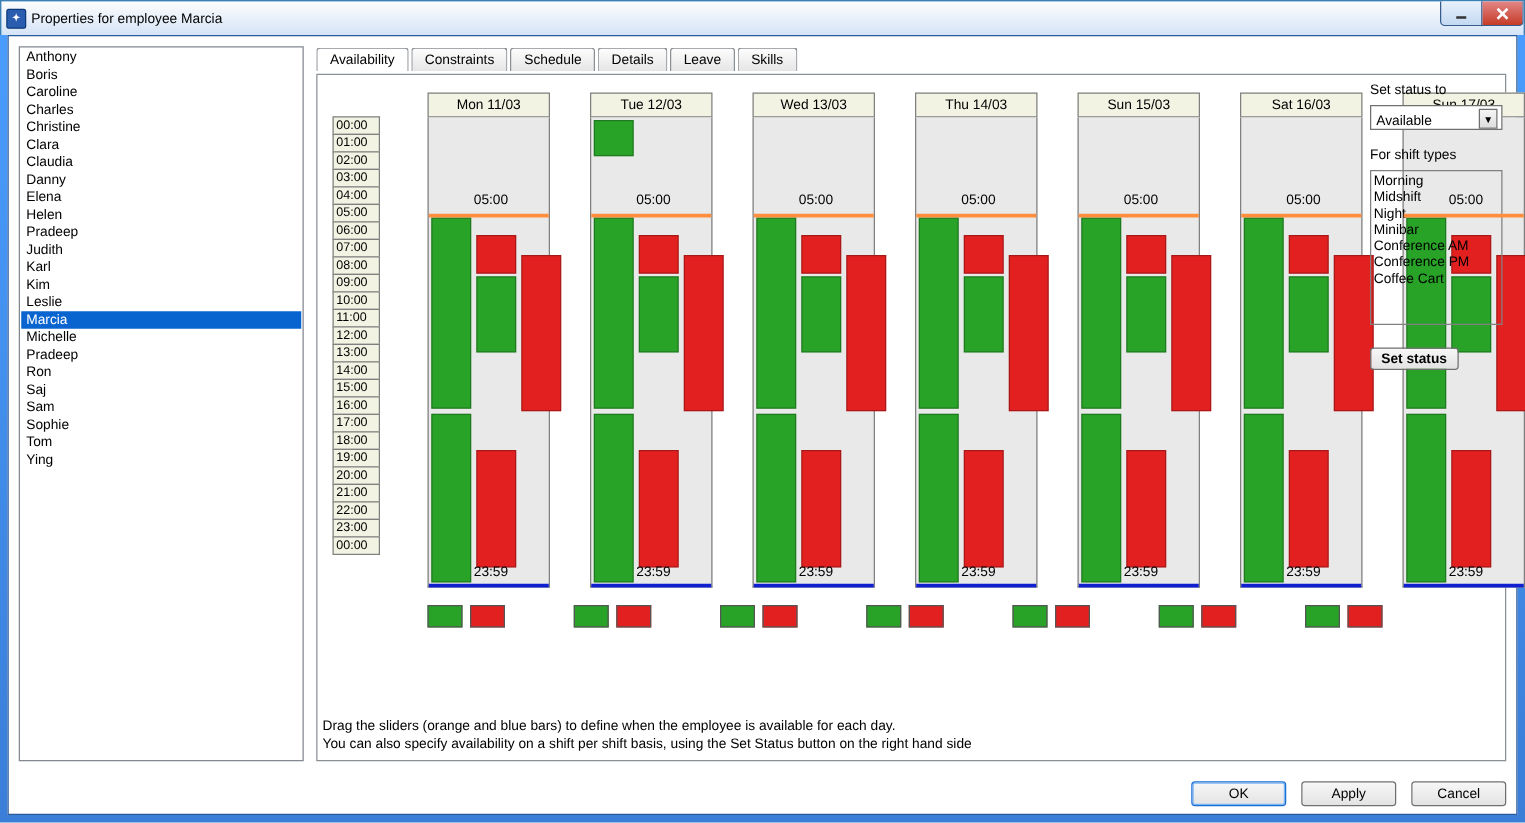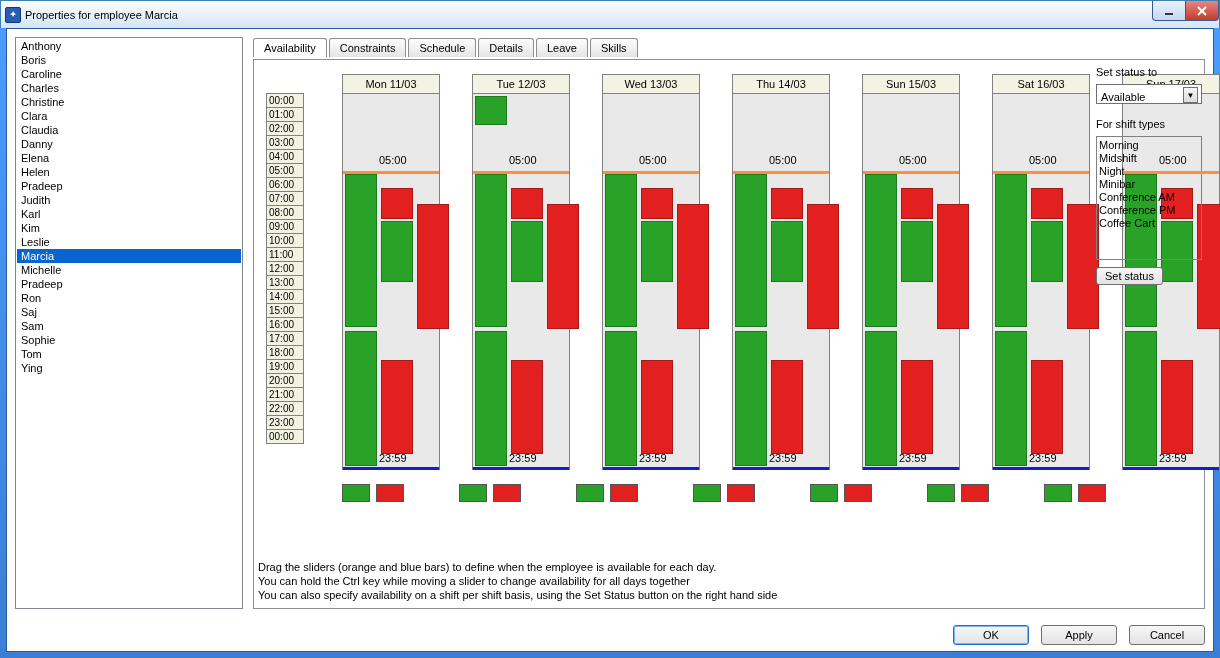--- a/index.html
+++ b/index.html
@@ -382,26 +382,25 @@
           <div style="margin-top:8px;">For shift types</div>
           <div class="shift-list" id="shift-list">
               <div class="shift-item">Morning</div>
               <div class="shift-item">Midshift</div>
               <div class="shift-item">Night</div>
               <div class="shift-item">Minibar</div>
               <div class="shift-item">Conference AM</div>
               <div class="shift-item">Conference PM</div>
               <div class="shift-item">Coffee Cart</div>
             </div>
-          <div class="btn btn-small" style="margin-top:1px; align-self:flex-start;">Set status</div>
+          <div class="btn btn-small" style="margin-top:12px; align-self:flex-start;font-weight:bold;">Set status</div>
         </div>
 
         <div class="help-text">
           <div>Drag the sliders (orange and blue bars) to define when the employee is available for each day.</div>
-          <div>You can hold the Ctrl key while moving a slider to change availability for all days together</div>
           <div>You can also specify availability on a shift per shift basis, using the Set Status button on the right hand side</div>
         </div>
 
       </div>
     </div>
   </div>
 
   <div class="bottom-btns">
     <div class="btn btn-default">OK</div>
     <div class="btn">Apply</div>

